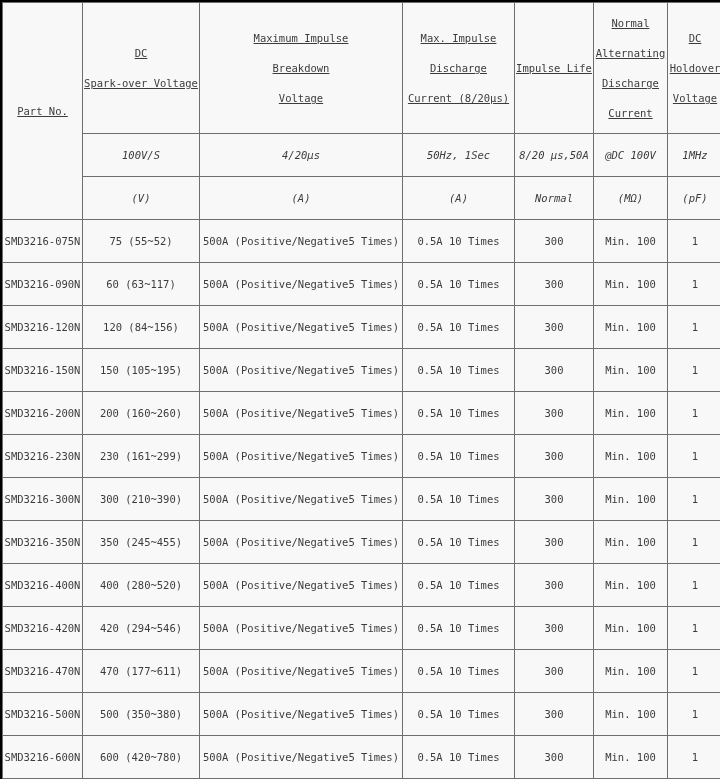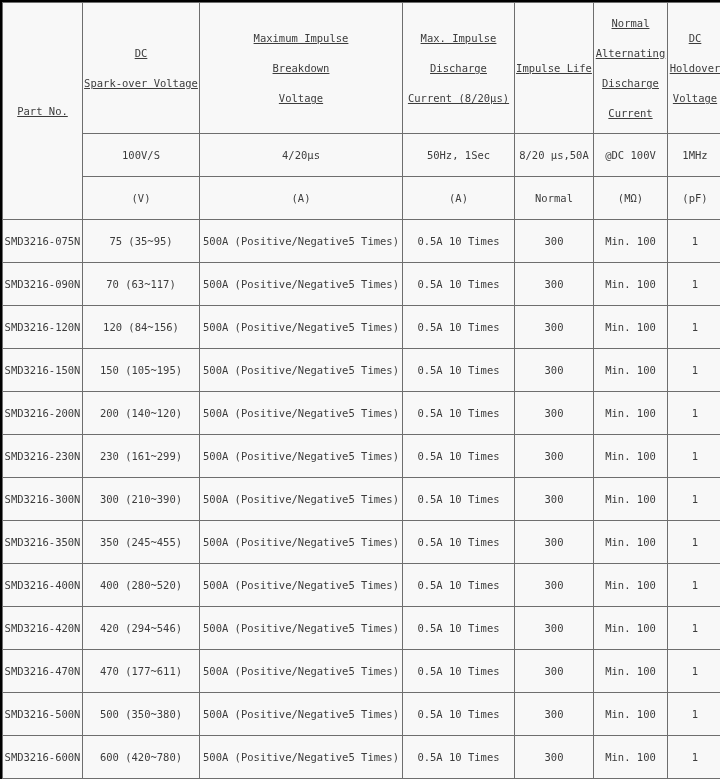--- a/index.html
+++ b/index.html
@@ -21,21 +21,21 @@
   }
   table.spec td {
     border: 1px solid #6e6e6e;
     text-align: center;
     vertical-align: middle;
     padding: 0;
     overflow: hidden;
     white-space: nowrap;
   }
   thead tr.r1 td { height: 130px; }
-  thead tr.r2 td, thead tr.r3 td { height: 42px; }
+  thead tr.r2 td, thead tr.r3 td { height: 42px; font-style: italic; }
   tbody td { height: 42px; }
   .hline { line-height: 30px; text-decoration: underline; }
 </style>
 </head>
 <body>
 
 <div class="frame">
   <table class="spec">
     <colgroup>
       <col style="width:80px">
@@ -93,30 +93,30 @@
         <td>(A)</td>
         <td>(A)</td>
         <td>Normal</td>
         <td>(MΩ)</td>
         <td>(pF)</td>
       </tr>
     </thead>
     <tbody>
         <tr>
           <td>SMD3216-075N</td>
-          <td>75 (35~95)</td>
+          <td>75 (55~52)</td>
           <td>500A (Positive/Negative5 Times)</td>
           <td>0.5A 10 Times</td>
           <td>300</td>
           <td>Min. 100</td>
           <td>1</td>
         </tr>
         <tr>
           <td>SMD3216-090N</td>
-          <td>70 (63~117)</td>
+          <td>60 (63~117)</td>
           <td>500A (Positive/Negative5 Times)</td>
           <td>0.5A 10 Times</td>
           <td>300</td>
           <td>Min. 100</td>
           <td>1</td>
         </tr>
         <tr>
           <td>SMD3216-120N</td>
           <td>120 (84~156)</td>
           <td>500A (Positive/Negative5 Times)</td>
@@ -129,21 +129,21 @@
           <td>SMD3216-150N</td>
           <td>150 (105~195)</td>
           <td>500A (Positive/Negative5 Times)</td>
           <td>0.5A 10 Times</td>
           <td>300</td>
           <td>Min. 100</td>
           <td>1</td>
         </tr>
         <tr>
           <td>SMD3216-200N</td>
-          <td>200 (140~120)</td>
+          <td>200 (160~260)</td>
           <td>500A (Positive/Negative5 Times)</td>
           <td>0.5A 10 Times</td>
           <td>300</td>
           <td>Min. 100</td>
           <td>1</td>
         </tr>
         <tr>
           <td>SMD3216-230N</td>
           <td>230 (161~299)</td>
           <td>500A (Positive/Negative5 Times)</td>

